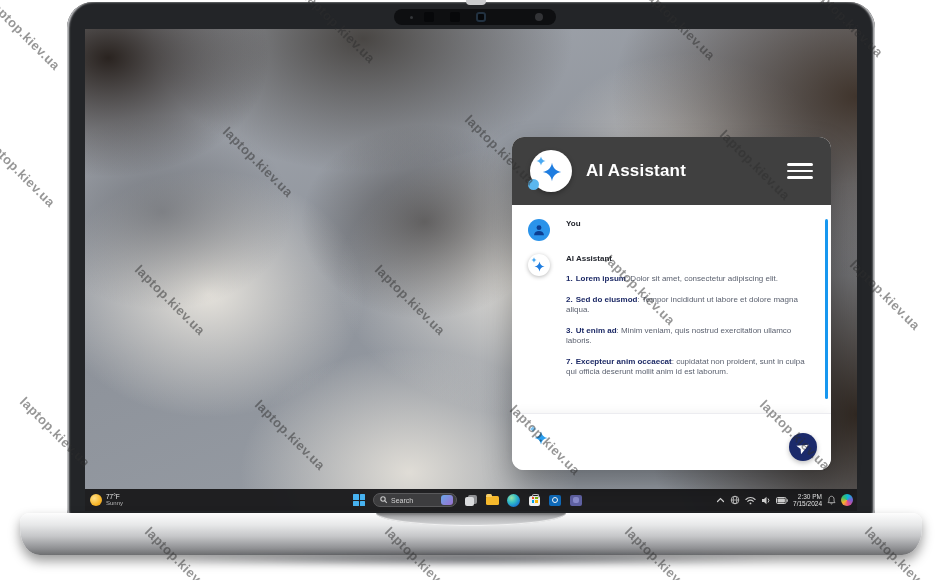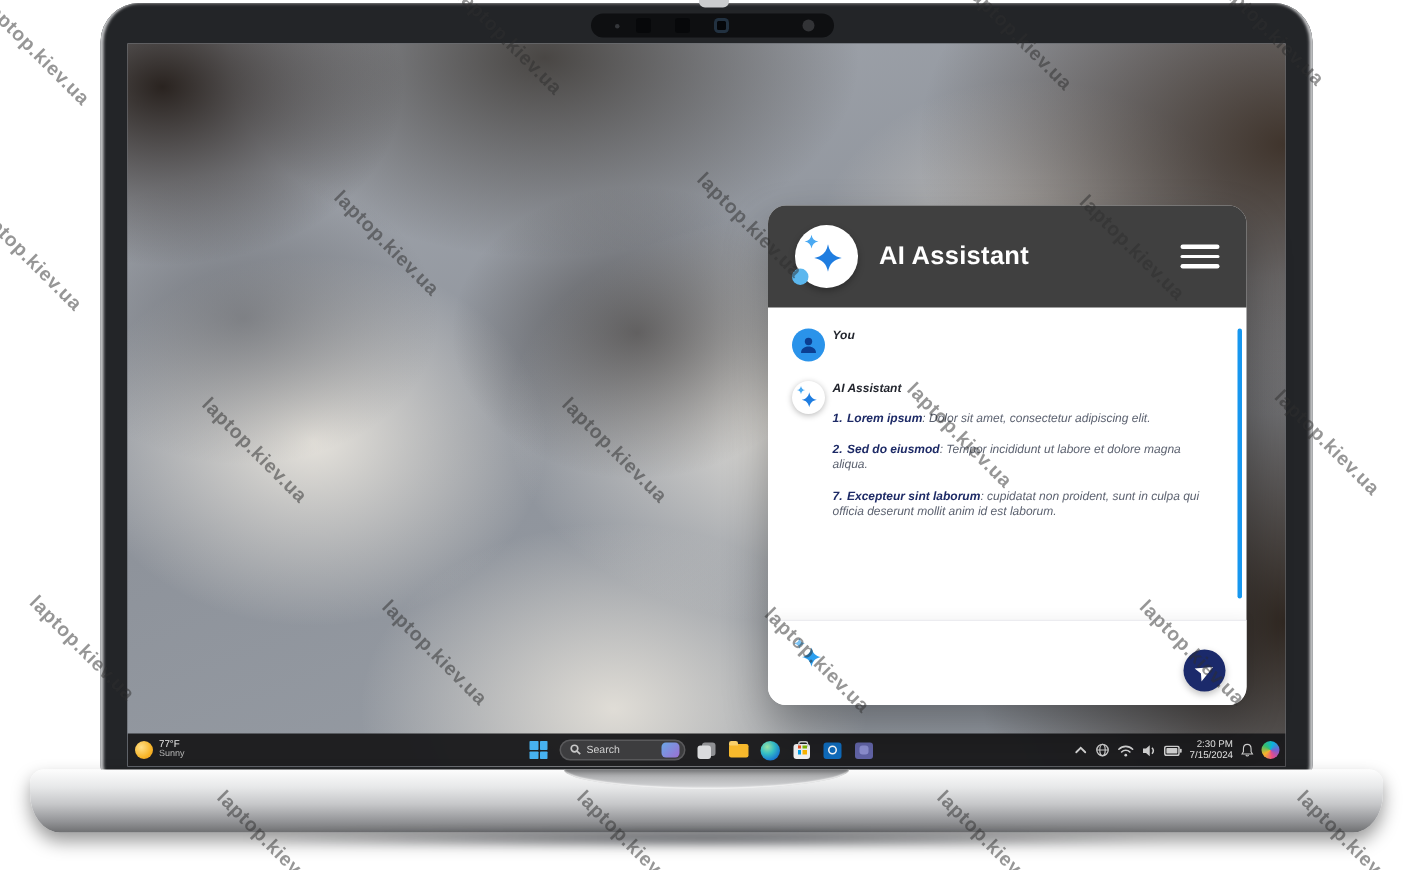--- a/index.html
+++ b/index.html
@@ -90,21 +90,21 @@
                box-shadow:0 2px 5px rgba(0,0,0,.3);}
   .chat-avatar .star-big{position:absolute;left:12px;top:12px;}
   .chat-avatar .star-small{position:absolute;left:6px;top:6px;}
   .chat-avatar .dot{position:absolute;left:-2px;bottom:2px;width:11px;height:11px;border-radius:50%;background:#5bb7ee;}
   .chat-title{font-size:17px;font-weight:700;color:#fff;margin-left:14px;letter-spacing:.2px;}
   .burger{margin-left:auto;display:flex;flex-direction:column;gap:4px;width:26px;cursor:pointer;}
   .burger i{display:block;height:2.5px;border-radius:2px;background:#fff;}
 
   .messages{position:relative;height:208px;box-sizing:border-box;padding:14px 16px 0 16px;overflow:hidden;}
   .scrollbar{position:absolute;right:3px;top:14px;width:3px;height:180px;border-radius:2px;background:#1797ef;}
-  .msg{display:flex;gap:5px;margin-bottom:13px;font-style:italic;}
+  .msg{display:flex;gap:16px;margin-bottom:13px;}
   .msg-avatar{width:22px;height:22px;border-radius:50%;flex:none;position:relative;}
   .you-av{background:#2a93ea;}
   .you-av svg{position:absolute;left:4px;top:4px;}
   .ai-av{background:#fff;box-shadow:0 1px 4px rgba(0,0,0,.28);}
   .ai-av .star-big{position:absolute;left:6px;top:7px;}
   .ai-av .star-small{position:absolute;left:3px;top:3px;}
   .msg-body{width:256px;}
   .msg-name{font-size:8px;font-weight:700;color:#23262e;line-height:10px;}
   .msg-text{font-size:8px;color:#5c6270;line-height:10.5px;}
   .li{margin:10px 0 0 0;font-size:8px;line-height:10.5px;color:#5c6270;}
@@ -281,21 +281,22 @@
           </svg>
         <svg class="star-small" width="6" height="6" viewBox="0 0 24 24">
             <path fill="#4aa9f2" d="M12 1 C13.2 7.4 16.6 10.8 23 12 C16.6 13.2 13.2 16.6 12 23 C10.8 16.6 7.4 13.2 1 12 C7.4 10.8 10.8 7.4 12 1 Z"></path>
           </svg>
       </div>
       <div class="msg-body">
         <div class="msg-name">AI Assistant</div>
 
         <p class="li"><span class="num">1.</span><span class="bold">Lorem ipsum</span><span>: Dolor sit amet, consectetur adipiscing elit.</span></p>
         <p class="li"><span class="num">2.</span><span class="bold">Sed do eiusmod</span><span>: Tempor incididunt ut labore et dolore magna aliqua.</span></p>
-        <p class="li"><span class="num">7.</span><span class="bold">Excepteur sint laborum</span><span>: cupidatat non proident, sunt in culpa qui officia deserunt mollit anim id est laborum.</span></p>
+        <p class="li"><span class="num">3.</span><span class="bold">Ut enim ad</span><span>: Minim veniam, quis nostrud exercitation ullamco laboris.</span></p>
+        <p class="li"><span class="num">7.</span><span class="bold">Excepteur anim occaecat</span><span>: cupidatat non proident, sunt in culpa qui officia deserunt mollit anim id est laborum.</span></p>
       </div>
     </div>
   </div>
 
   <div class="input-bar">
     <span class="input-sparkle">
       <svg class="star-big" width="14" height="14" viewBox="0 0 24 24">
           <path fill="#2b9ff0" d="M12 1 C13.2 7.4 16.6 10.8 23 12 C16.6 13.2 13.2 16.6 12 23 C10.8 16.6 7.4 13.2 1 12 C7.4 10.8 10.8 7.4 12 1 Z"></path>
         </svg>
       <svg class="star-small" width="8" height="8" viewBox="0 0 24 24">

